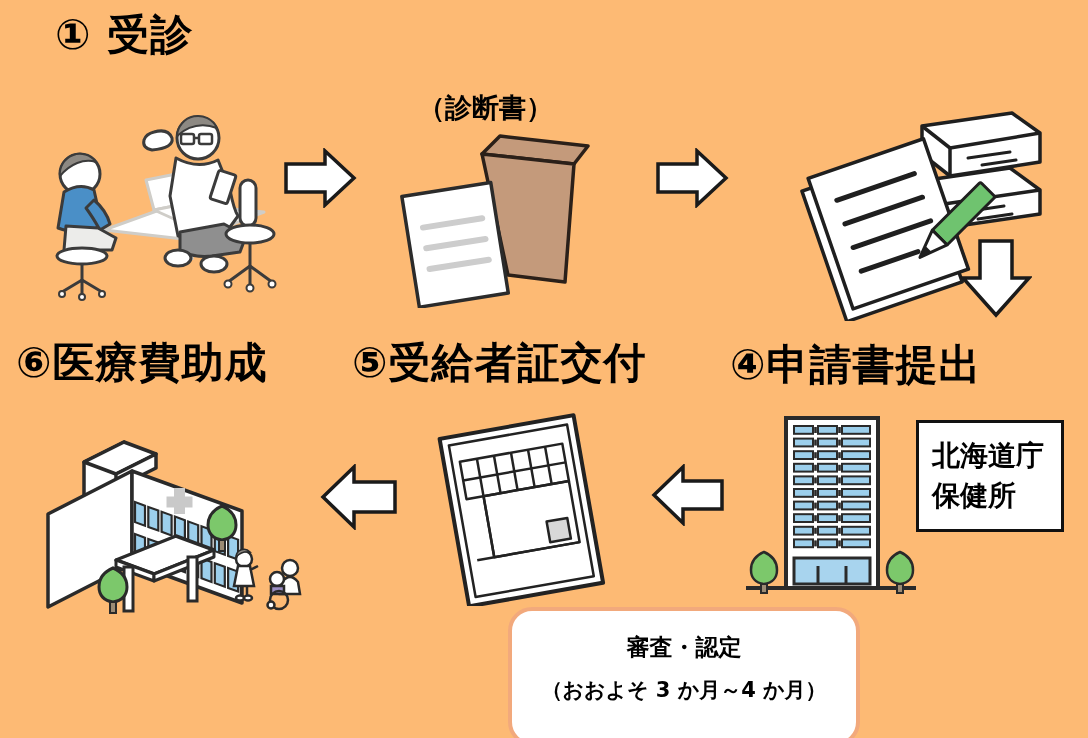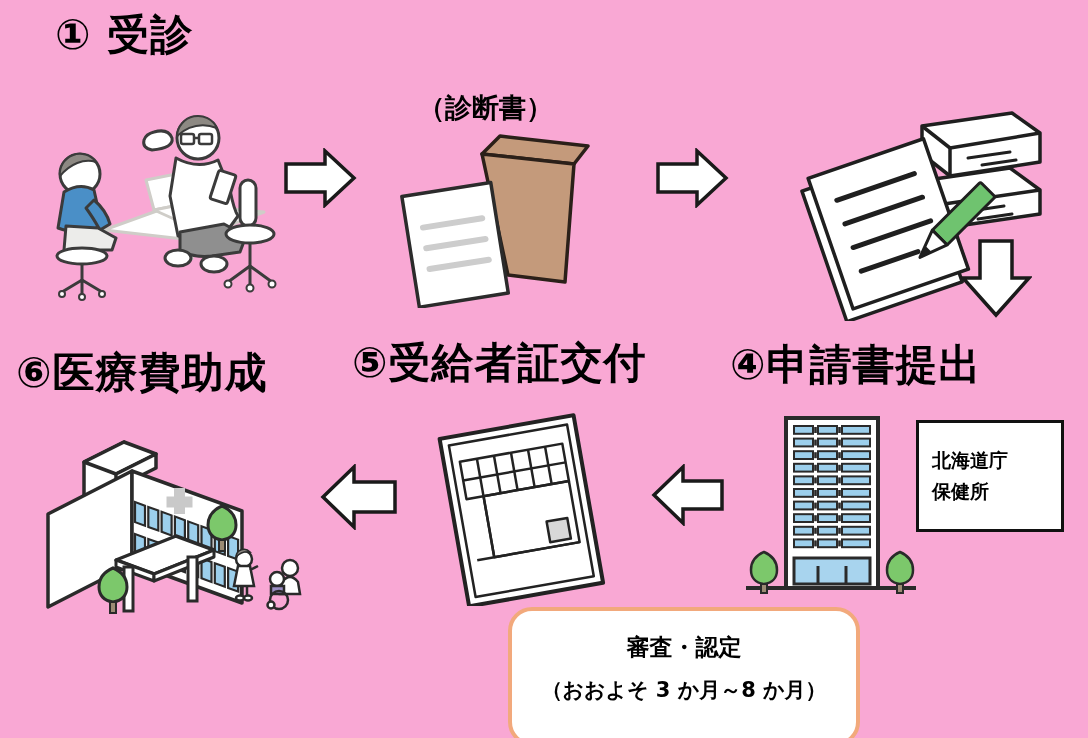--- a/index.html
+++ b/index.html
@@ -1,36 +1,36 @@
 <!DOCTYPE html>
 <html><head>
 <meta charset="utf-8">
 <style>
   html,body{margin:0;padding:0;background:#fff;}
-  .canvas{position:relative;width:1088px;height:738px;background:#f9a8d4;overflow:hidden;
+  .canvas{position:relative;width:1088px;height:738px;background:#fdba74;overflow:hidden;
           font-family:"DejaVu Sans","Liberation Sans",sans-serif;color:#000;}
   .step-title{position:absolute;font-size:42px;font-weight:800;letter-spacing:1px;white-space:nowrap;line-height:1.1;}
   .note{position:absolute;font-size:27px;font-weight:800;white-space:nowrap;}
   .illus,.arrow{position:absolute;}
   .office-box{position:absolute;left:916px;top:420px;width:148px;height:112px;border:3px solid #111;
               box-sizing:border-box;display:flex;flex-direction:column;justify-content:center;
-              gap:12px;padding-left:13px;font-size:19px;font-weight:800;line-height:1;background:#fff;}
+              gap:12px;padding-left:13px;font-size:28px;font-weight:800;line-height:1;background:#fff;}
   .review-box{position:absolute;left:508px;top:607px;width:352px;height:139px;border:4px solid #F2A97C;
               border-radius:24px;box-sizing:border-box;text-align:center;padding-top:21px;background:#fff;}
   .review-line1{font-size:23px;font-weight:800;}
   .review-line2{font-size:21px;font-weight:800;margin-top:13px;}
 </style>
 </head>
 <body>
 
 <div class="canvas">
 
   <div class="step-title" style="left:55px;top:12px;">① 受診</div>
   <div class="note" style="left:418px;top:90px;text-align:center;">（診断書）</div>
-  <div class="step-title" style="left:16px;top:340px;margin-top:10px;">⑥医療費助成</div>
+  <div class="step-title" style="left:16px;top:340px;">⑥医療費助成</div>
   <div class="step-title" style="left:352px;top:340px;">⑤受給者証交付</div>
   <div class="step-title" style="left:730px;top:342px;">④申請書提出</div>
 
   <svg class="illus" style="left:18px;top:88px;" width="260" height="220" viewBox="0 0 260 220">
 
     <g fill="#ffffff" stroke="#cfcdc8" stroke-width="3" stroke-linejoin="round">
       <path d="M86,142 L158,116 L246,124 L174,152 Z"></path>
       <line x1="174" y1="152" x2="174" y2="172"></line>
       <path d="M128,92 L168,84 L176,114 L136,122 Z"></path>
       <path d="M136,122 L176,114 L196,122 L156,131 Z"></path>
@@ -260,16 +260,16 @@
     <polygon points="75,18 34,18 34,3 3,33 34,63 34,48 75,48" fill="#fff" stroke="#1a1a1a" stroke-width="3.5" stroke-linejoin="miter"></polygon>
   </svg>
 
   <div class="office-box">
     <div>北海道庁</div>
     <div>保健所</div>
   </div>
 
   <div class="review-box">
     <div class="review-line1">審査・認定</div>
-    <div class="review-line2">（おおよそ 3 か月～8 か月）</div>
+    <div class="review-line2">（おおよそ 3 か月～4 か月）</div>
   </div>
 
 </div>
 
 </body></html>

